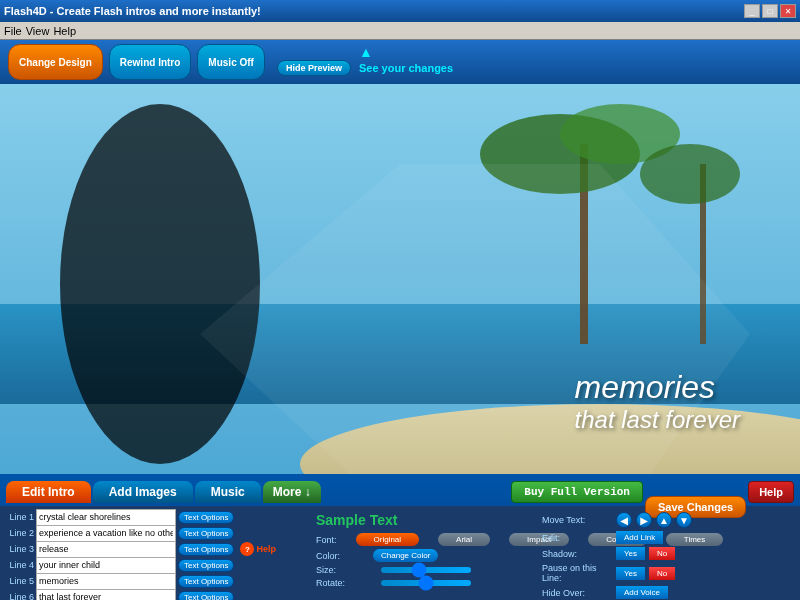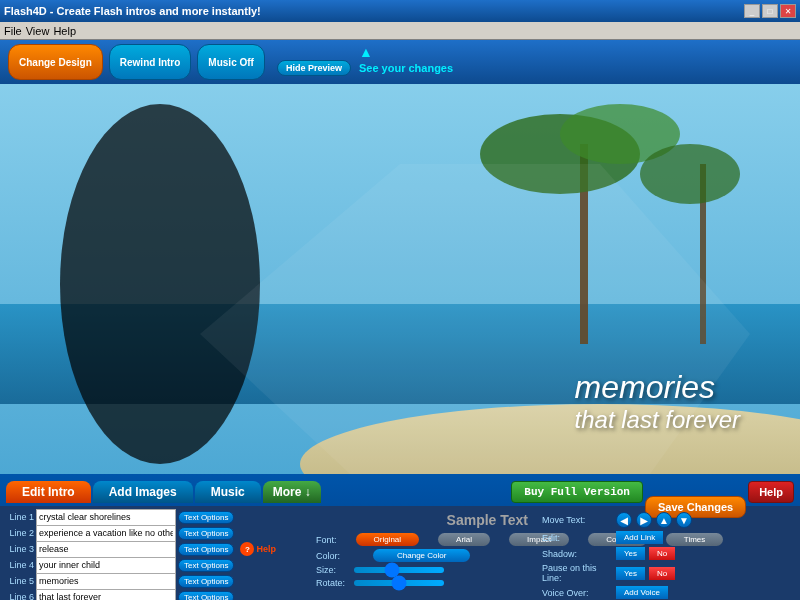--- a/index.html
+++ b/index.html
@@ -263,24 +263,24 @@
 
     
     .font-panel {
       width: 220px;
       display: flex;
       flex-direction: column;
       gap: 3px;
       padding: 2px 4px;
     }
     .sample-text-title {
-      color: #a3a3a3;
+      color: #22c55e;
       font-size: 14px;
       font-weight: bold;
-      text-align: right;
+      text-align: left;
       margin-bottom: 2px;
     }
     .font-row {
       display: flex;
       align-items: center;
       gap: 19px;
     }
     .font-row-label {
       color: #aaddff;
       font-size: 9px;
@@ -302,29 +302,30 @@
       font-size: 8px;
       padding: 2px 6px;
       cursor: pointer;
       border: none;
       background: linear-gradient(to bottom, #778899, #556677);
     }
     .color-btn {
       border-radius: 8px;
       color: white;
       font-size: 8px;
-      padding: 2px 24px;
+      padding: 2px 8px;
       cursor: pointer;
       border: none;
       background: linear-gradient(to bottom, #0099ee, #0066bb);
     }
     .slider-row {
       display: flex;
       align-items: center;
       gap: 0;
+      justify-content: space-between;
     }
     .slider-label {
       color: #aaddff;
       font-size: 9px;
       width: 38px;
     }
     .slider {
       width: 80px;
       height: 6px;
       -webkit-appearance: none;
@@ -566,20 +567,20 @@
         <button class="opt-btn no">No</button>
       </div>
 
       <div class="opt-row">
         <span class="opt-label">Pause on this Line:</span>
         <button class="opt-btn yes">Yes</button>
         <button class="opt-btn no">No</button>
       </div>
 
       <div class="opt-row">
-        <span class="opt-label">Voice Over:</span>
+        <span class="opt-label">Hide Over:</span>
         <button class="opt-btn add-voice">Add Voice</button>
       </div>
 
     </div>
   </div>
 
 </div>
 
 </body></html>

